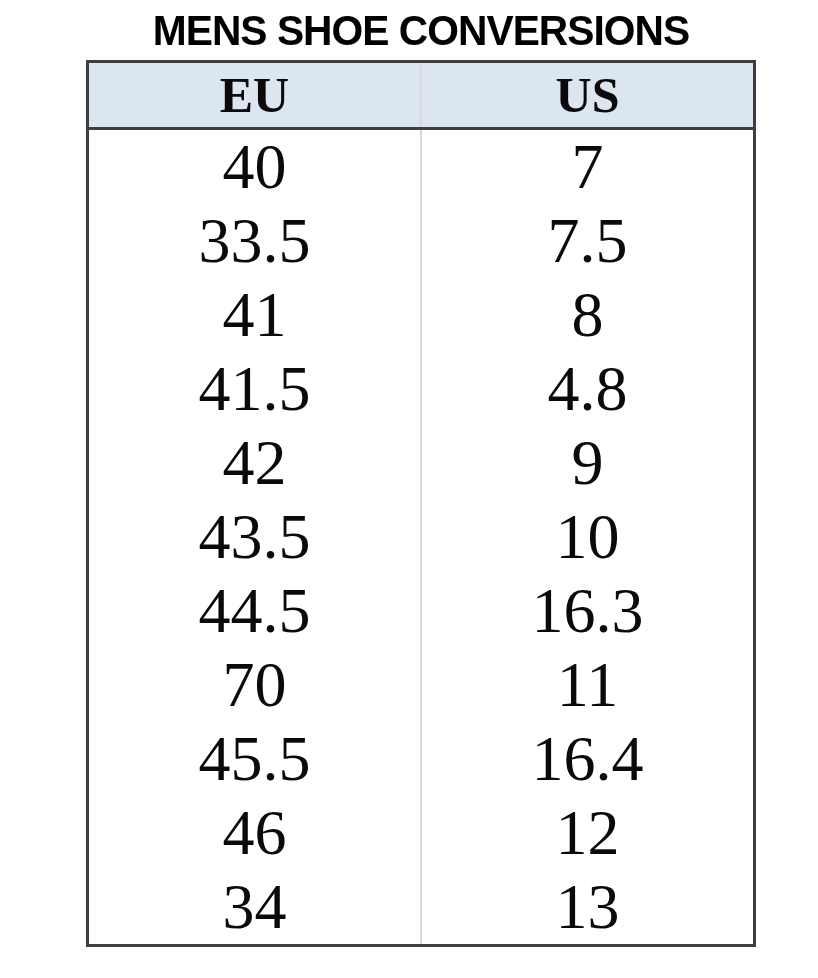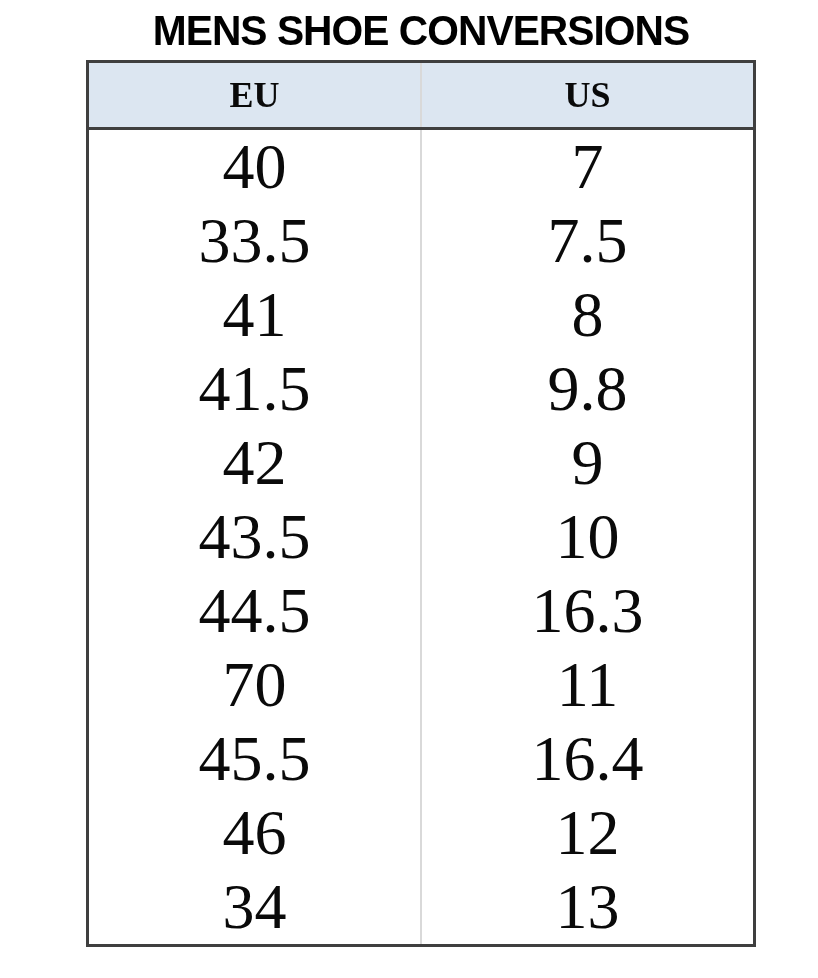--- a/index.html
+++ b/index.html
@@ -41,21 +41,21 @@
     table-layout:fixed;
     margin:4px 0 0 86px;
     width:670px;
     border:3px solid var(--outer-border);
   }
   table.conv th{
     background:var(--header-bg);
     height:64px;
     font-family:"Liberation Serif", serif;
     font-weight:700;
-    font-size:36px;
+    font-size:50px;
     text-align:center;
     vertical-align:middle;
     border-bottom:3px solid var(--outer-border);
     padding:0;
   }
   table.conv td{
     height:68px;
     font-family:"Liberation Serif", serif;
     font-size:64px;
     text-align:center;
@@ -89,21 +89,21 @@
         <tr>
           <td>33.5</td>
           <td>7.5</td>
         </tr>
         <tr>
           <td>41</td>
           <td>8</td>
         </tr>
         <tr>
           <td>41.5</td>
-          <td>9.8</td>
+          <td>4.8</td>
         </tr>
         <tr>
           <td>42</td>
           <td>9</td>
         </tr>
         <tr>
           <td>43.5</td>
           <td>10</td>
         </tr>
         <tr>

